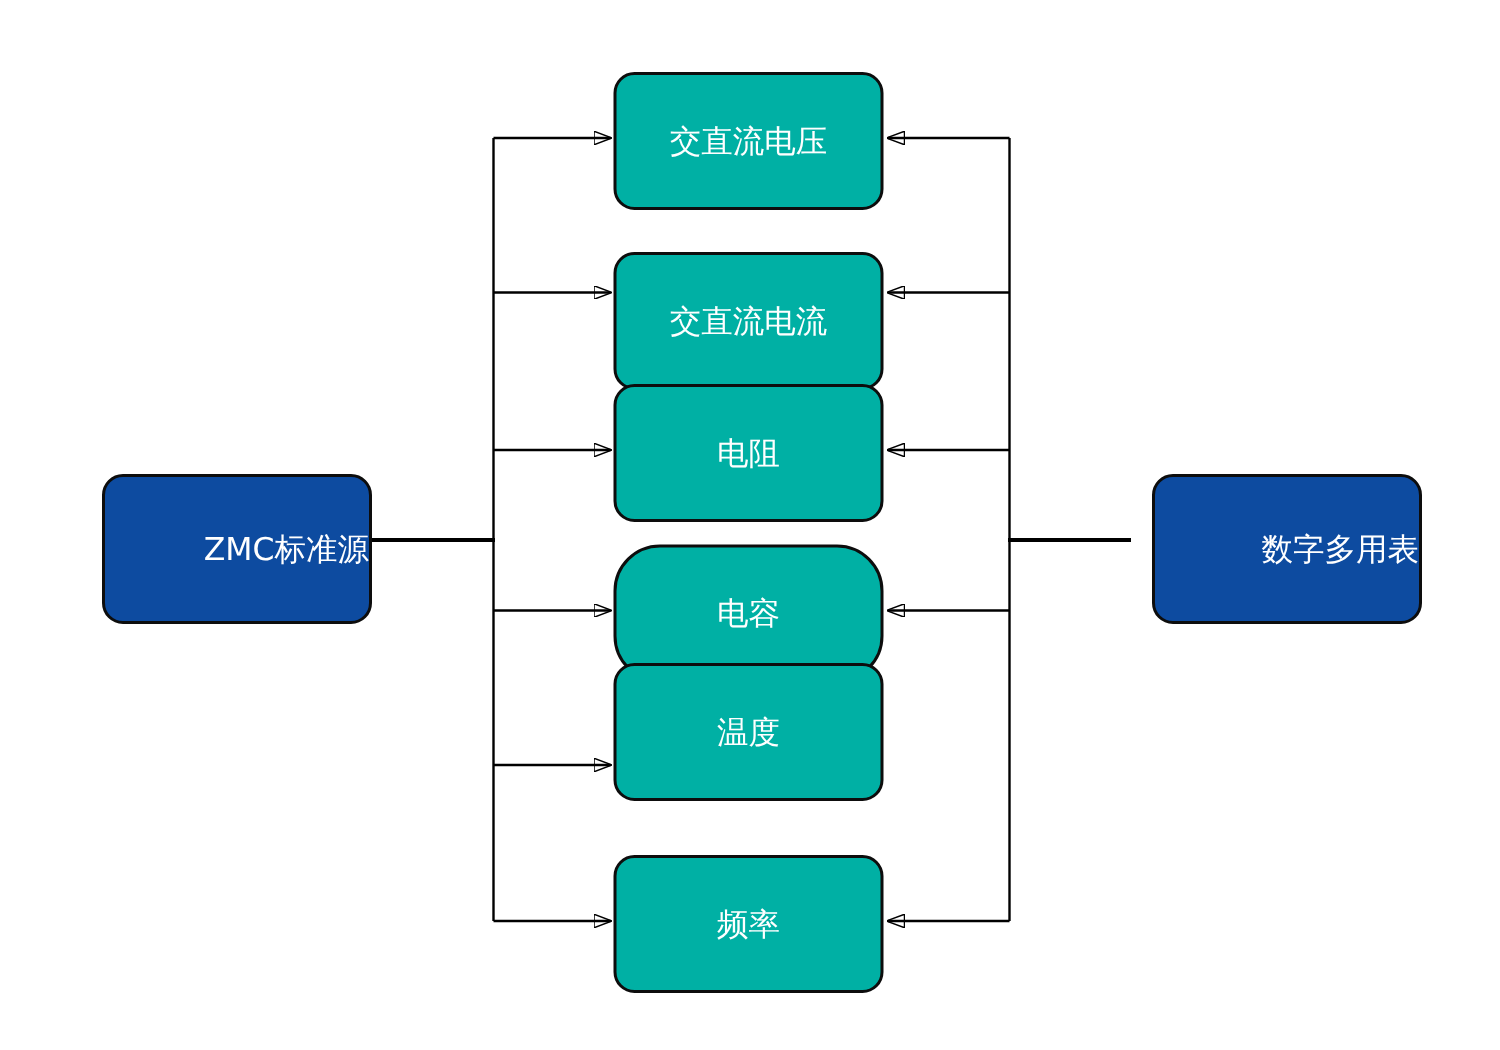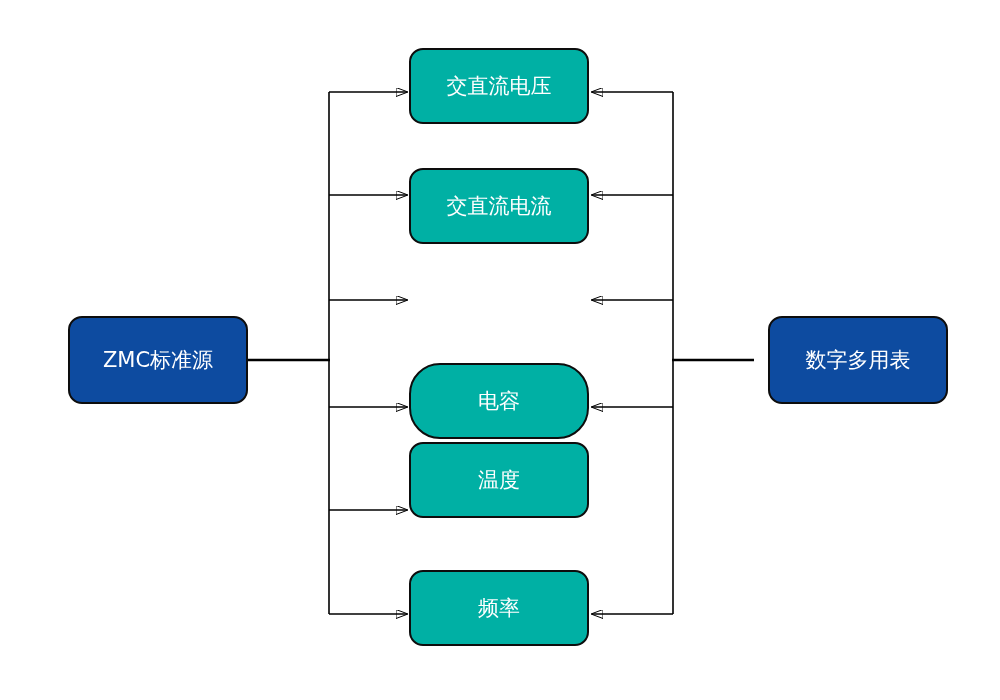--- a/index.html
+++ b/index.html
@@ -52,27 +52,28 @@
     color: var(--node-text);
     font-size: 21px;
     line-height: 1;
     text-align: center;
     white-space: nowrap;
   }
   .node.item {
     background: var(--item-fill);
     left: 409px;
     width: 180px;
-    height: 76px;
+    height: 92px;
   }
   .node.endpoint {
     background: var(--endpoint-fill);
     width: 180px;
-    height: 88px;
+    height: 100px;
     top: 316px;
+    justify-content: flex-end;
   }
   .node.endpoint.source { left: 68px; }
   .node.endpoint.target { left: 768px; }
   .item-1 { top: 48px; }
   .item-2 { top: 168px; font-family: Liberation Serif, serif; }
   .item-3 { top: 256px; }
   .item-4 { top: 363px; border-radius: 31px; }
   .item-5 { top: 442px; text-align: center; }
   .item-6 { top: 570px; align-items: center; }
 </style>
@@ -109,20 +110,23 @@
   <div class="node endpoint source">
     <span>ZMC标准源</span>
   </div>
 
   <div class="node item item-1">
     <span>交直流电压</span>
   </div>
   <div class="node item item-2">
     <span>交直流电流</span>
   </div>
+  <div class="node item item-3">
+    <span>电阻</span>
+  </div>
   <div class="node item item-4">
     <span>电容</span>
   </div>
   <div class="node item item-5">
     <span>温度</span>
   </div>
   <div class="node item item-6">
     <span>频率</span>
   </div>
 

